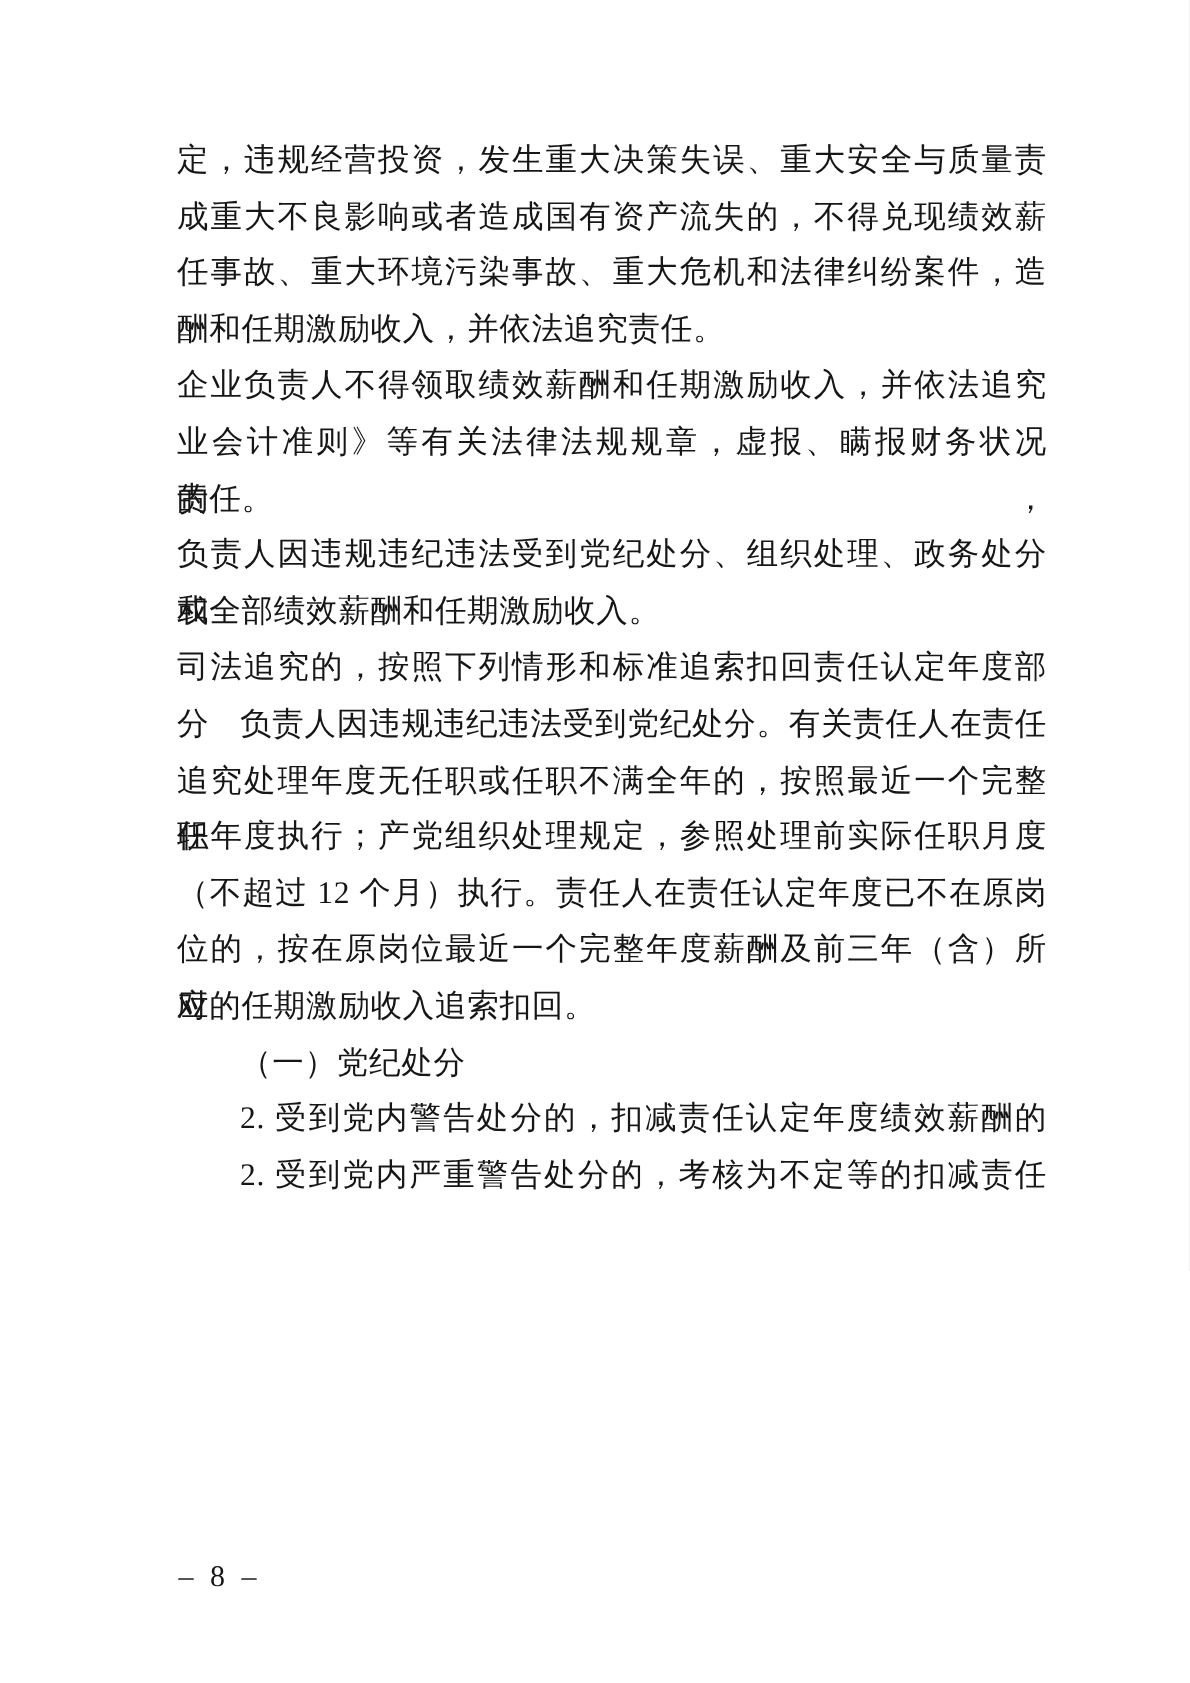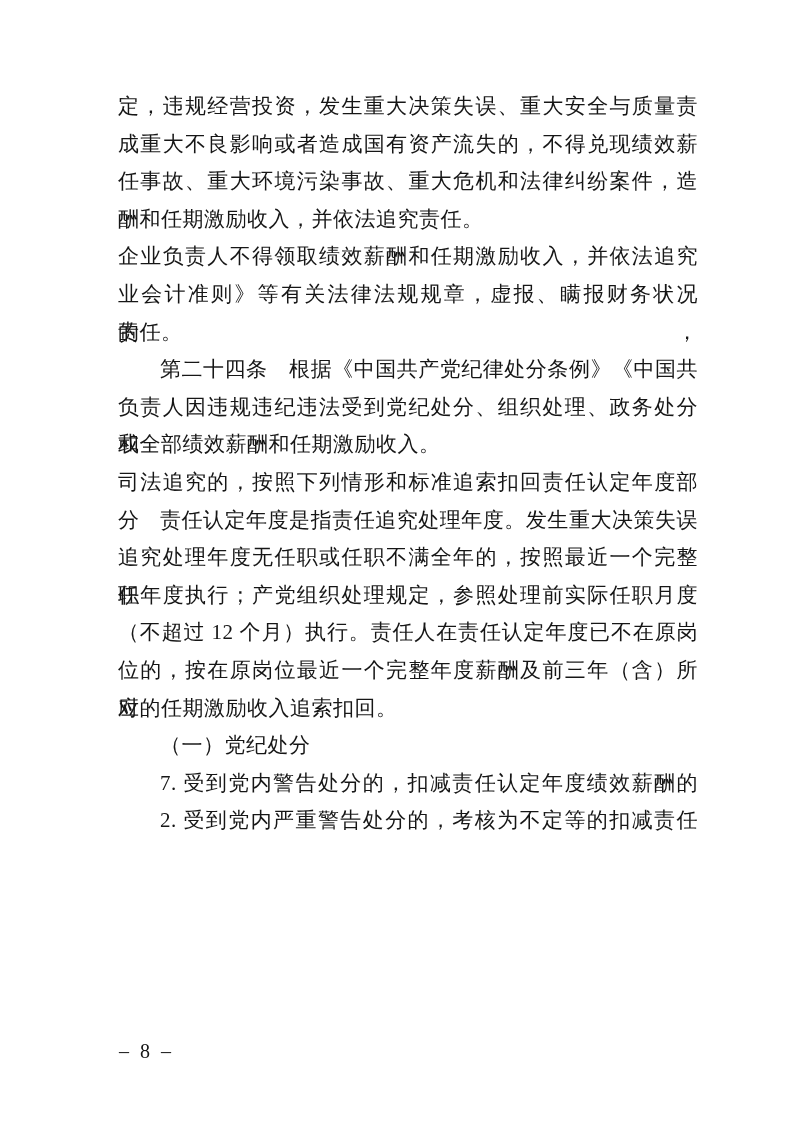--- a/index.html
+++ b/index.html
@@ -61,38 +61,37 @@
         <div class="line">成重大不良影响或者造成国有资产流失的，不得兑现绩效薪</div>
         <div class="line">任事故、重大环境污染事故、重大危机和法律纠纷案件，造</div>
         <div class="line last">酬和任期激励收入，并依法追究责任。</div>
       </div>
       <div class="paragraph">
         <div class="line">企业负责人不得领取绩效薪酬和任期激励收入，并依法追究</div>
         <div class="line">业会计准则》等有关法律法规规章，虚报、瞒报财务状况的，</div>
         <div class="line last">责任。</div>
       </div>
       <div class="paragraph">
-        <div class="line indent">第二十四条　根据《中国共产党纪律处分条例》《中国共</div>
         <div class="line">负责人因违规违纪违法受到党纪处分、组织处理、政务处分和</div>
         <div class="line last">或全部绩效薪酬和任期激励收入。</div>
         <div class="line">司法追究的，按照下列情形和标准追索扣回责任认定年度部分</div>
       </div>
       <div class="paragraph">
-        <div class="line indent">责任认定年度是指责任追究处理年度。发生重大决策失误</div>
+        <div class="line indent">负责人因违规违纪违法受到党纪处分。有关责任人在责任</div>
         <div class="line">追究处理年度无任职或任职不满全年的，按照最近一个完整任</div>
         <div class="line">职年度执行；产党组织处理规定，参照处理前实际任职月度</div>
         <div class="line">（不超过 12 个月）执行。责任人在责任认定年度已不在原岗</div>
         <div class="line">位的，按在原岗位最近一个完整年度薪酬及前三年（含）所对</div>
         <div class="line last">应的任期激励收入追索扣回。</div>
       </div>
       <div class="paragraph heading">
         <div class="line indent last">（一）党纪处分</div>
       </div>
       <div class="paragraph">
-        <div class="line indent">7. 受到党内警告处分的，扣减责任认定年度绩效薪酬的</div>
+        <div class="line indent">2. 受到党内警告处分的，扣减责任认定年度绩效薪酬的</div>
       </div>
       <div class="paragraph">
         <div class="line indent">2. 受到党内严重警告处分的，考核为不定等的扣减责任</div>
       </div>
     </main>
   <footer class="page-footer">
     <span>– 8 –</span>
   </footer>
 </div>
 

